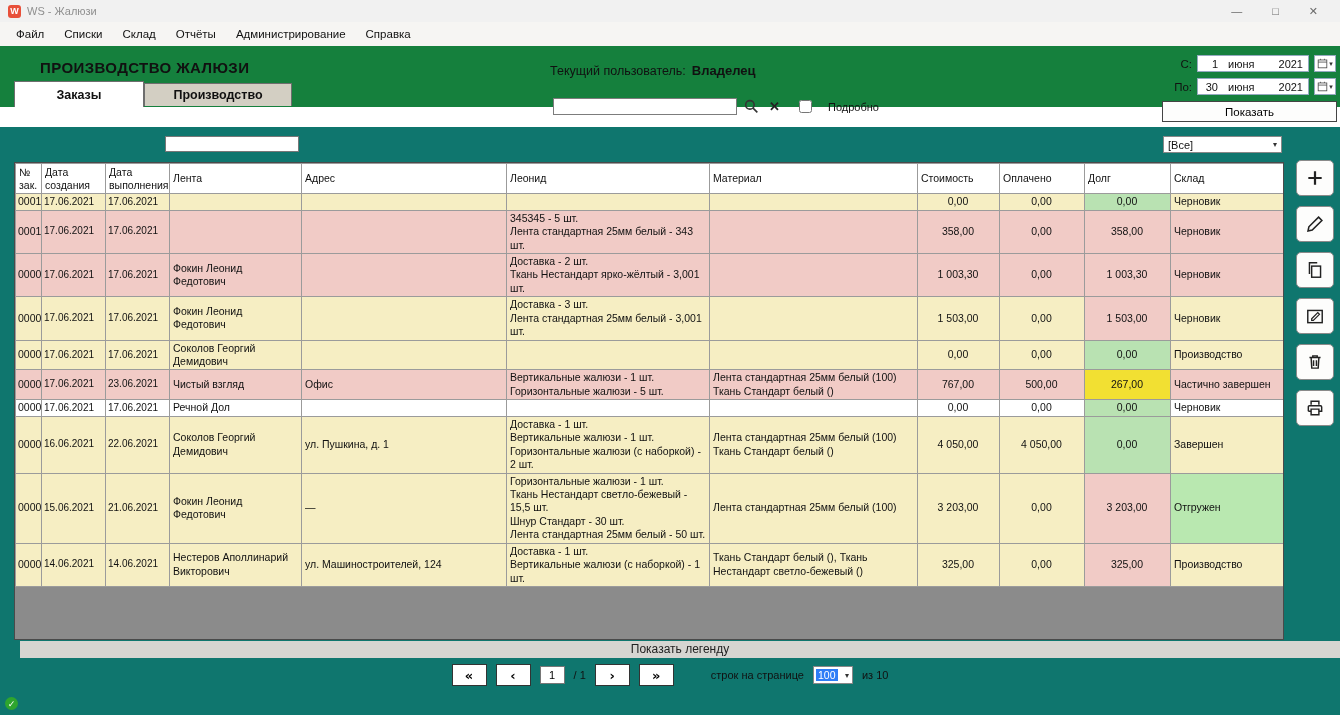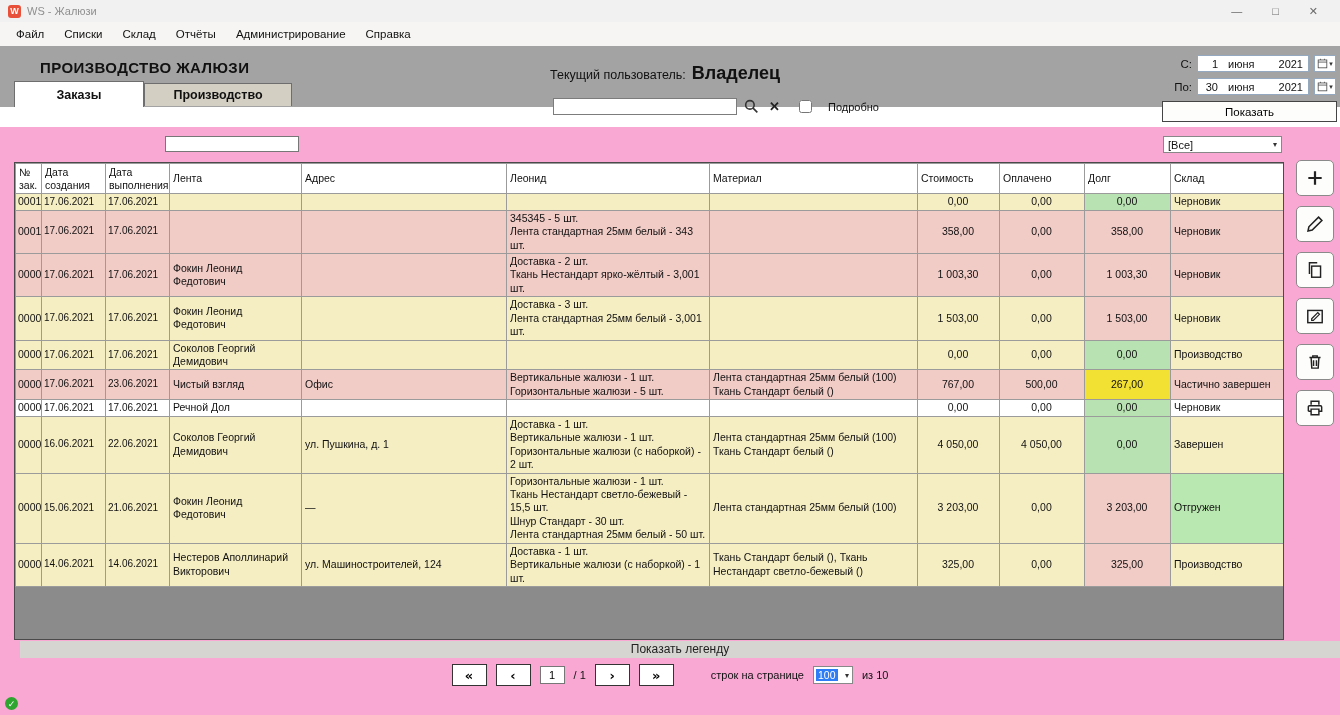--- a/index.html
+++ b/index.html
@@ -11,24 +11,24 @@
   .app-icon { width:13px; height:13px; background:#e8503a; border-radius:3px; color:#fff; font-size:9px; font-weight:bold; display:flex; align-items:center; justify-content:center; }
   .win-title { font-size:11px; color:#8f8f8f; }
   .win-controls { margin-left:auto; display:flex; gap:30px; color:#6a6a6a; font-size:11px; padding-right:14px; }
   .win-controls span { cursor:default; }
 
   
   .menubar { height:24px; background:#f6f5f3; display:flex; align-items:center; padding-left:6px; font-size:11.5px; }
   .menu-item { padding:4px 10px; }
 
   
-  .header { position:relative; height:61px; background:#a3a3a3; }
+  .header { position:relative; height:61px; background:#15803d; }
   .app-title { position:absolute; left:40px; top:13px; font-weight:bold; font-size:15px; letter-spacing:.4px; }
   .user-line { position:absolute; left:550px; top:17px; font-size:12.5px; }
-  .user-line b { font-size:18px; margin-left:6px; }
+  .user-line b { font-size:13px; margin-left:6px; }
   .search-cluster { position:absolute; left:553px; top:52px; display:flex; align-items:center; gap:6px; }
   .search-input { width:184px; height:17px; border:1px solid #7c7c7c; font-size:11px; padding:0 3px; font-family:"Liberation Sans",sans-serif; }
   .icon-btn { width:17px; height:17px; display:flex; align-items:center; justify-content:center; background:transparent; border:none; }
   .clear-x { font-size:13px; font-weight:bold; color:#222; line-height:1; }
   .detail-check { display:flex; align-items:center; gap:16px; font-size:11px; margin-left:10px; }
   .detail-check input { width:13px; height:13px; }
   .daterow { position:absolute; right:4px; display:flex; align-items:center; gap:5px; font-size:11.5px; }
   .daterow.from { top:9px; }
   .daterow.to { top:32px; }
   .date-field { width:112px; height:17px; background:#fff; border:1px solid #94a9bf; display:flex; align-items:center; font-size:11px; padding:0 5px; }
@@ -39,21 +39,21 @@
   .date-pick-btn .dd { font-size:7px; color:#333; }
   .show-btn { position:absolute; right:3px; top:55px; width:175px; height:21px; background:#fdfdfc; border:1px solid #444; font-size:11.5px; font-family:"Liberation Sans",sans-serif; }
 
   
   .tabs { position:absolute; left:14px; bottom:0; display:flex; align-items:center; }
   .tab { font-weight:bold; font-size:12.5px; display:flex; align-items:center; justify-content:center; cursor:default; }
   .tab.active { width:130px; height:26px; background:#fff; border:1px solid #6e6e6e; border-bottom:none; z-index:2; }
   .tab.inactive { width:148px; height:23px; background:#d3cfc3; border:1px solid #6e6e6e; border-bottom:none; }
 
   
-  .content { position:absolute; top:127px; left:0; right:0; bottom:0; background:#f9a8d4; }
+  .content { position:absolute; top:127px; left:0; right:0; bottom:0; background:#0f766e; }
   .client-filter { position:absolute; left:165px; top:9px; width:134px; height:16px; border:1px solid #777; font-size:11px; font-family:"Liberation Sans",sans-serif; }
   .status-filter { position:absolute; left:1163px; top:9px; width:119px; height:17px; background:#fff; border:1px solid #888; display:flex; align-items:center; font-size:11px; padding-left:4px; }
   .status-filter .arrow { margin-left:auto; font-size:8px; color:#333; padding:0 4px; }
 
   
   .table-wrap { position:absolute; left:14px; top:35px; width:1270px; height:478px; background:#8b8b8b; border:1px solid #4a4a4a; overflow:hidden; }
   table { border-collapse:collapse; table-layout:fixed; width:1268px; font-size:10.5px; }
   th { background:#fff; font-weight:normal; text-align:left; vertical-align:middle; padding:2px 3px; border:1px solid #9b9b9b; white-space:pre-line; line-height:1.2; }
   td { border:1px solid #9b9b9b; padding:1px 3px; vertical-align:middle; white-space:pre-line; line-height:1.28; }
   tr.bg-yellow td { background:#f6eec3; }

